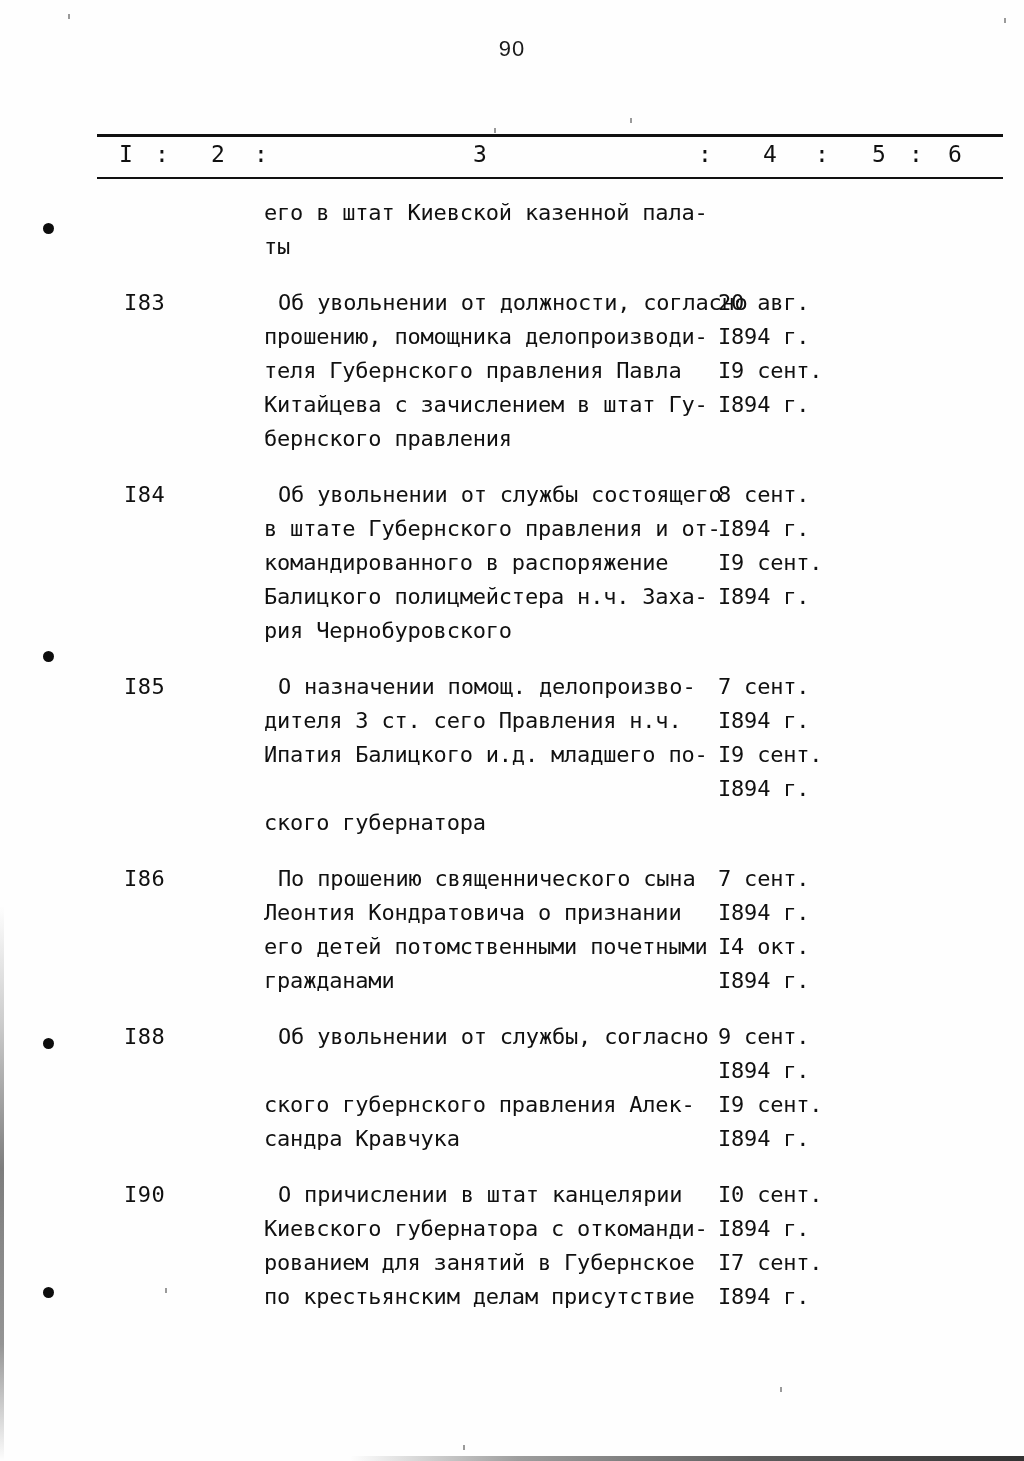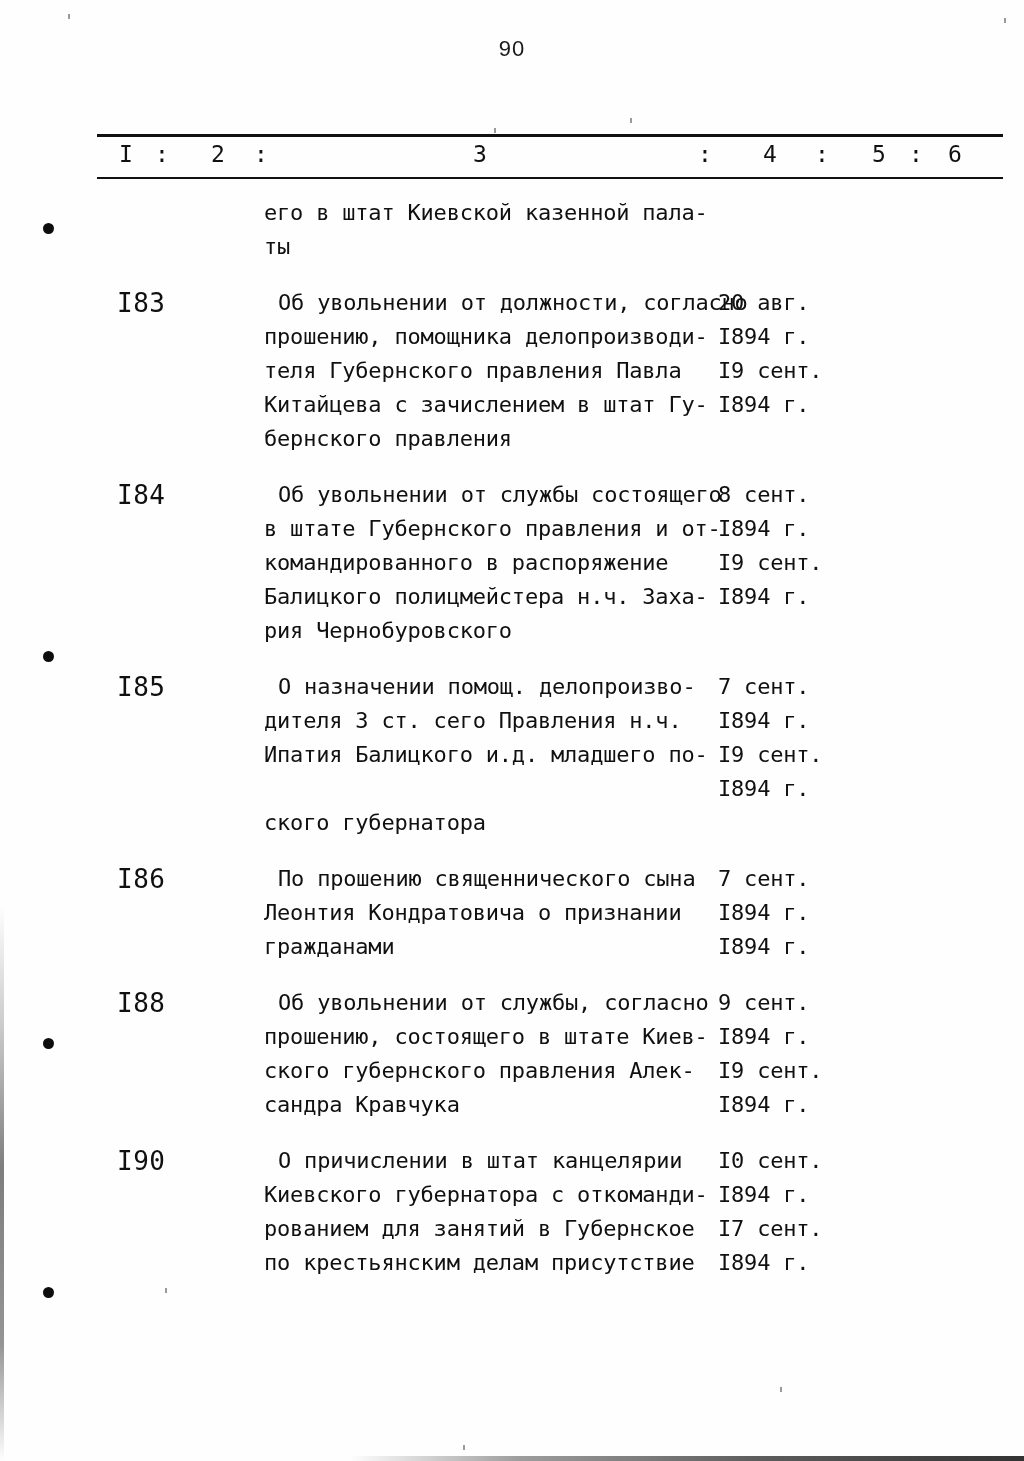--- a/index.html
+++ b/index.html
@@ -72,23 +72,23 @@
     left: 0;
     top: 196px;
     width: 1024px;
   }
   .entry {
     position: relative;
     margin-bottom: 22px;
   }
   .entry .num {
     position: absolute;
-    left: 117px;
+    left: 124px;
     top: 0;
-    font-size: 26px;
+    font-size: 22px;
     letter-spacing: 0.5px;
     line-height: 34px;
     white-space: pre;
   }
   .lines {
     margin-left: 264px;
     width: 740px;
   }
   .line {
     position: relative;
@@ -209,28 +209,29 @@
           <div class="line"><span class="subject">Ипатия Балицкого и.д. младшего по-</span><span class="date">I9 сент.</span></div>
           <div class="line"><span class="date">I894 г.</span></div>
           <div class="line"><span class="subject">ского губернатора</span></div>
         </div>
       </div>
       <div class="entry">
         <div class="num">I86</div>
         <div class="lines">
           <div class="line"><span class="subject indent">По прошению священнического сына</span><span class="date">7 сент.</span></div>
           <div class="line"><span class="subject">Леонтия Кондратовича о признании</span><span class="date">I894 г.</span></div>
+          <div class="line"><span class="subject">его детей потомственными почетными</span><span class="date">I4 окт.</span></div>
           <div class="line"><span class="subject">гражданами</span><span class="date">I894 г.</span></div>
         </div>
       </div>
       <div class="entry">
         <div class="num">I88</div>
         <div class="lines">
           <div class="line"><span class="subject indent">Об увольнении от службы, согласно</span><span class="date">9 сент.</span></div>
-          <div class="line"><span class="subject">прошению, состоящего в штате Киев-</span><span class="date">I894 г.</span></div>
+          <div class="line"><span class="date">I894 г.</span></div>
           <div class="line"><span class="subject">ского губернского правления Алек-</span><span class="date">I9 сент.</span></div>
           <div class="line"><span class="subject">сандра Кравчука</span><span class="date">I894 г.</span></div>
         </div>
       </div>
       <div class="entry">
         <div class="num">I90</div>
         <div class="lines">
           <div class="line"><span class="subject indent">О причислении в штат канцелярии</span><span class="date">I0 сент.</span></div>
           <div class="line"><span class="subject">Киевского губернатора с откоманди-</span><span class="date">I894 г.</span></div>
           <div class="line"><span class="subject">рованием для занятий в Губернское</span><span class="date">I7 сент.</span></div>

